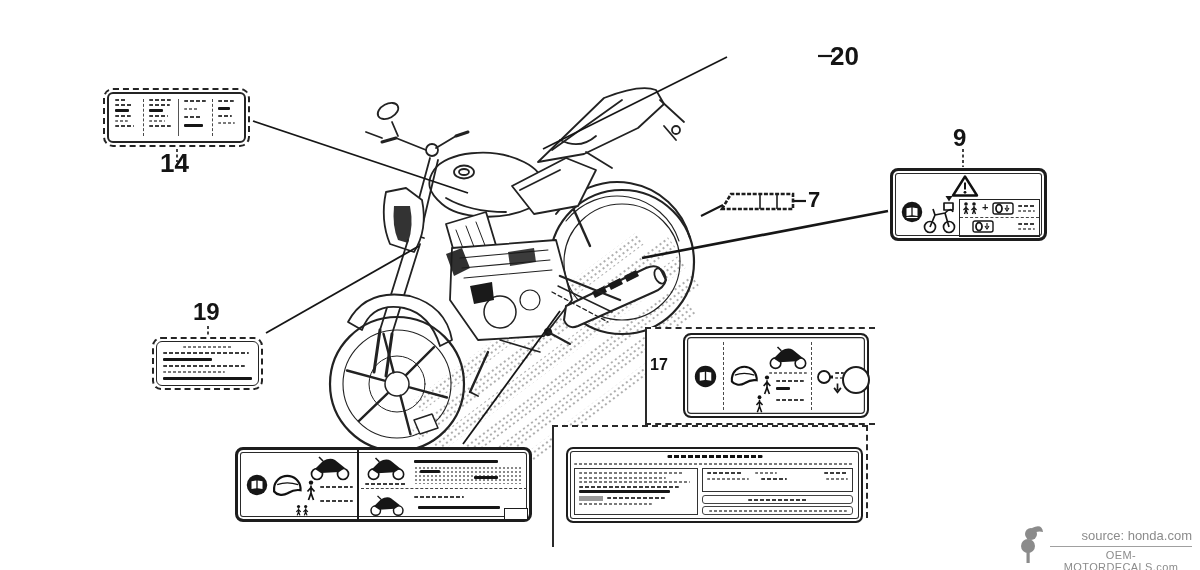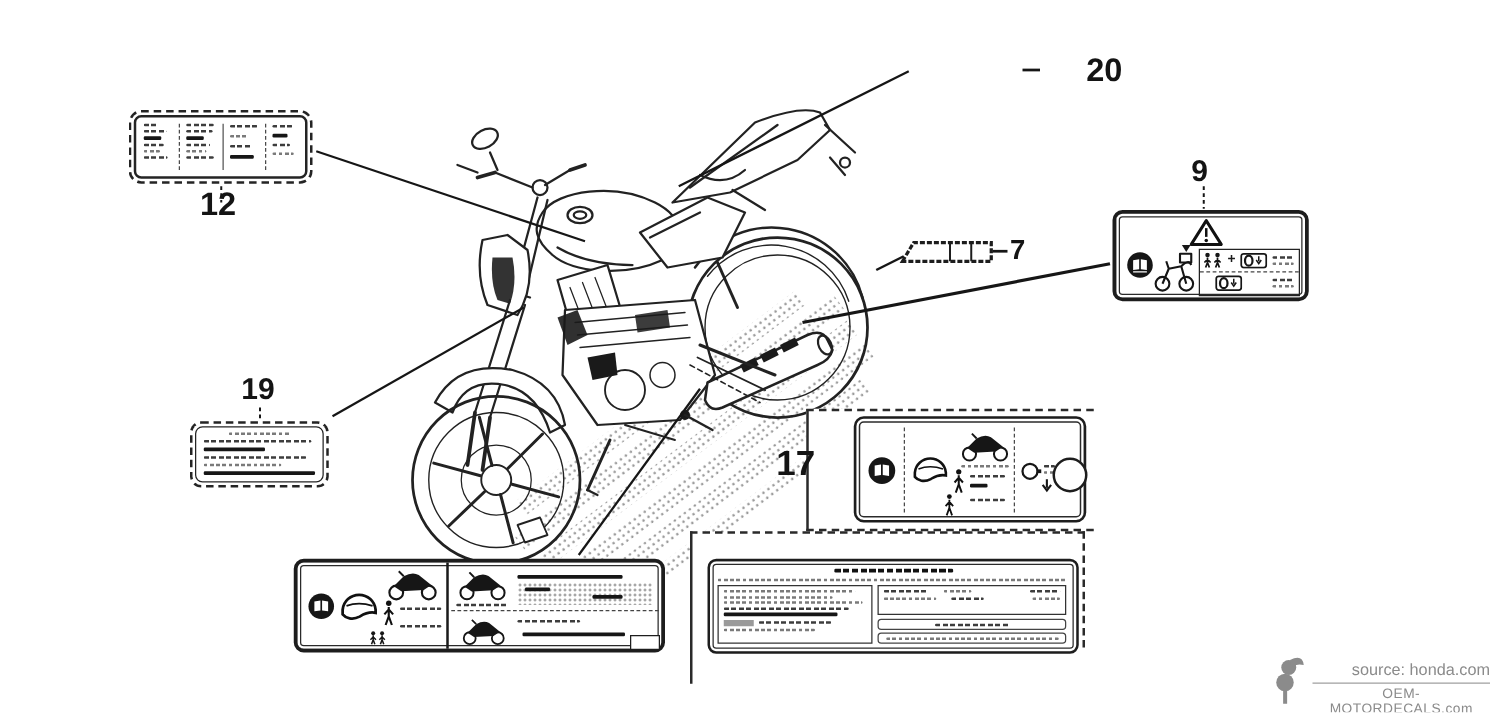--- a/index.html
+++ b/index.html
@@ -190,35 +190,35 @@
       </div>
       <div class="vdash" style="height:100%"></div>
       <div style="flex:0.9;display:flex;flex-direction:column;gap:5px;padding-top:1px;">
         <div class="dline" style="width:78%"></div>
         <div class="dline bold" style="width:60%"></div>
         <div class="dline" style="width:72%"></div>
         <div class="dline gray" style="width:86%"></div>
       </div>
     </div>
   </div>
-  <div class="callout-num" style="left:160px;top:150px;font-size:26px;">12</div>
+  <div class="callout-num" style="left:160px;top:150px;font-size:26px;">14</div>
 
   <div class="hatchbox" style="left:152px;top:337px;width:111px;height:53px;border-radius:9px;">
     <div class="inner" style="display:flex;flex-direction:column;gap:4px;padding:4px 6px;box-sizing:border-box;align-items:flex-start;border-width:1.5px;">
       <div class="dline gray" style="width:55%;align-self:center;"></div>
       <div class="dline" style="width:97%"></div>
       <div class="dline bold" style="width:55%"></div>
       <div class="dline" style="width:92%"></div>
       <div class="dline gray" style="width:70%"></div>
       <div class="dline bold" style="width:100%"></div>
     </div>
   </div>
   <div class="callout-num" style="left:193px;top:300px;font-size:24px;">19</div>
 
-  <div class="callout-num" style="left:869px;top:43px;font-size:26px;">20</div>
+  <div class="callout-num" style="left:830px;top:43px;font-size:26px;">20</div>
 
   <div class="solidbox" style="left:890px;top:168px;width:157px;height:73px;">
     <svg class="abs" style="left:58px;top:3px;" width="28" height="24" viewBox="0 0 28 24">
       <polygon points="14,2.5 26,21.5 2,21.5" fill="#fff" stroke="#111" stroke-width="2.4" stroke-linejoin="round"></polygon>
       <rect x="13" y="8.5" width="2" height="7" fill="#111"></rect>
         <circle cx="14" cy="18.3" r="1.4" fill="#111"></circle>
     </svg>
     <svg class="abs" style="left:8px;top:30px;" width="22" height="22" viewBox="0 0 20 20">
       <circle cx="10" cy="10" r="9.3" fill="#161616"></circle>
       <path d="M5,6.5 L9.4,5.8 L9.4,13 L5,13.7 Z M15,6.5 L10.6,5.8 L10.6,13 L15,13.7 Z" fill="#fff"></path>
@@ -299,21 +299,21 @@
       <circle cx="8" cy="8" r="6" fill="#fff" stroke="#161616" stroke-width="1.8"></circle>
       <rect x="13.4" y="6.5" width="3.6" height="3" fill="#161616"></rect>
     </svg>
     <div class="dline" style="position:absolute;left:150px;top:37px;width:9px;"></div>
     <div class="dline gray" style="position:absolute;left:150px;top:42px;width:9px;"></div>
     <svg class="abs" style="left:148px;top:48px;" width="9" height="12" viewBox="0 0 8 10">
       <path d="M4,0 V6 M1,4 L4,8 L7,4" stroke="#161616" stroke-width="1.5" fill="none"></path>
     </svg>
     <div class="bigcircle abs" style="left:157px;top:31px;width:24px;height:24px;"></div>
   </div>
-  <div class="callout-num" style="left:621px;top:357px;font-size:28px;">17</div>
+  <div class="callout-num" style="left:650px;top:357px;font-size:16px;">17</div>
 
   <div class="solidbox" style="left:235px;top:447px;width:297px;height:75px;">
     <svg class="abs" style="left:8px;top:24px;" width="22" height="22" viewBox="0 0 20 20">
       <circle cx="10" cy="10" r="9.3" fill="#161616"></circle>
       <path d="M5,6.5 L9.4,5.8 L9.4,13 L5,13.7 Z M15,6.5 L10.6,5.8 L10.6,13 L15,13.7 Z" fill="#fff"></path>
     </svg>
     <svg class="abs" style="left:33px;top:20px;" width="32" height="27" viewBox="0 0 26 22">
       <path d="M2.5,14.5 A10.8,10.8 0 0 1 24,14.5 L24,16.5 C19,15.5 16,17.5 13.5,19 C9,21.5 4.5,20 2.5,17.5 Z" fill="#fff" stroke="#111" stroke-width="1.8"></path>
       <path d="M5,12 Q13,9 22,12" stroke="#111" stroke-width="1.1" fill="none"></path>
     </svg>

